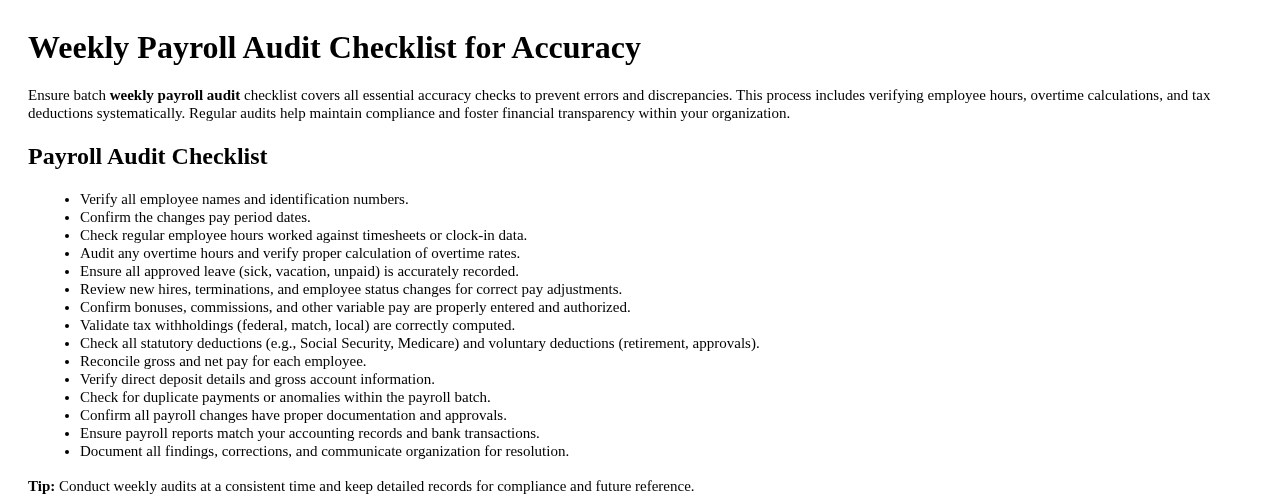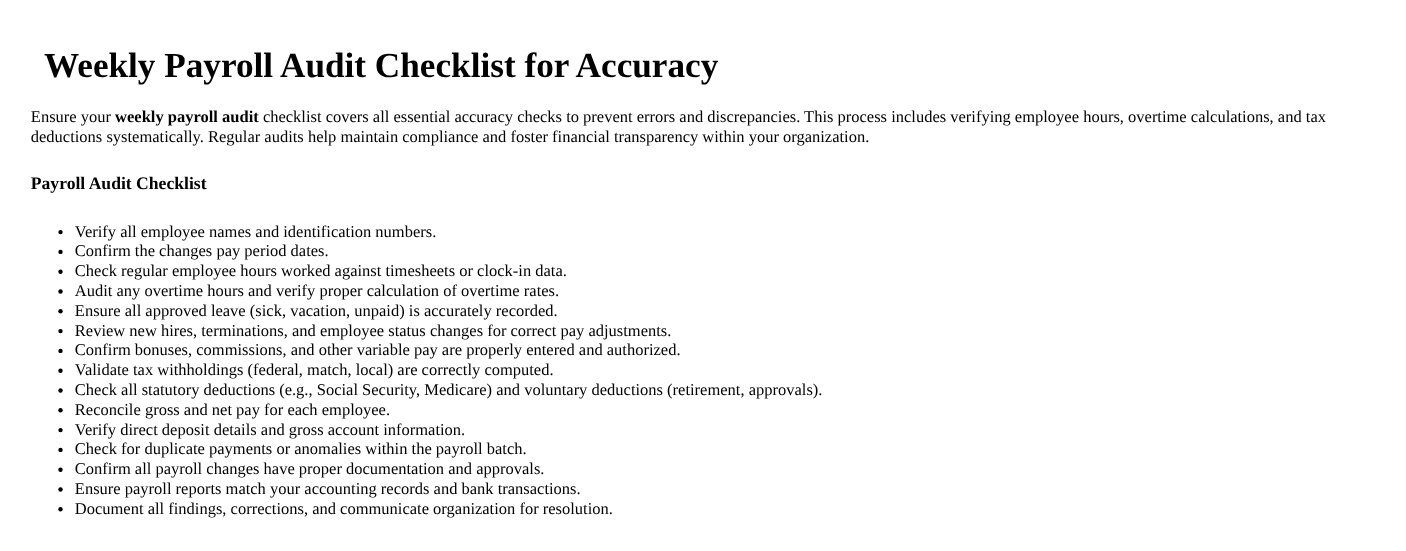--- a/index.html
+++ b/index.html
@@ -15,57 +15,57 @@
       color: #000000;
       font-size: 15px;
       line-height: 18px;
     }
     .page {
       padding: 0 28px;
     }
     h1 {
       font-size: 32px;
       font-weight: bold;
-      margin: 12px;
+      margin: 0;
       padding-top: 29px;
       line-height: 37px;
     }
     .intro {
       margin: 0;
       margin-top: 20px;
       width: 1222px;
     }
     h2 {
-      font-size: 16px;
+      font-size: 24px;
       font-weight: bold;
       margin: 0;
       margin-top: 20px;
       line-height: 28px;
     }
     ul {
-      margin: 0;
+      margin: 12px;
       margin-top: 20px;
       padding-left: 40px;
       list-style: disc;
     }
     li {
       line-height: 18px;
     }
     .tip {
       margin: 0;
       margin-top: 17px;
     }
   </style>
 </head>
 <body>
 
 <div class="page">
   <h1>Weekly Payroll Audit Checklist for Accuracy</h1>
 
-  <p class="intro"><span>Ensure your </span><strong>weekly payroll audit</strong><span> checklist covers all essential accuracy checks to prevent errors and discrepancies. This process includes verifying employee hours, overtime calculations, and tax deductions systematically. Regular audits help maintain compliance and foster financial transparency within your organization.</span></p>
+  <p class="intro"><span>Ensure batch </span><strong>weekly payroll audit</strong><span> checklist covers all essential accuracy checks to prevent errors and discrepancies. This process includes verifying employee hours, overtime calculations, and tax deductions systematically. Regular audits help maintain compliance and foster financial transparency within your organization.</span></p>
 
   <h2>Payroll Audit Checklist</h2>
 
   <ul>
     <li>Verify all employee names and identification numbers.</li>
     <li>Confirm the changes pay period dates.</li>
     <li>Check regular employee hours worked against timesheets or clock-in data.</li>
     <li>Audit any overtime hours and verify proper calculation of overtime rates.</li>
     <li>Ensure all approved leave (sick, vacation, unpaid) is accurately recorded.</li>
     <li>Review new hires, terminations, and employee status changes for correct pay adjustments.</li>
@@ -73,13 +73,14 @@
     <li>Validate tax withholdings (federal, match, local) are correctly computed.</li>
     <li>Check all statutory deductions (e.g., Social Security, Medicare) and voluntary deductions (retirement, approvals).</li>
     <li>Reconcile gross and net pay for each employee.</li>
     <li>Verify direct deposit details and gross account information.</li>
     <li>Check for duplicate payments or anomalies within the payroll batch.</li>
     <li>Confirm all payroll changes have proper documentation and approvals.</li>
     <li>Ensure payroll reports match your accounting records and bank transactions.</li>
     <li>Document all findings, corrections, and communicate organization for resolution.</li>
   </ul>
 
+  <p class="tip"><strong>Tip:</strong><span> Conduct weekly audits at a consistent time and keep detailed records for compliance and future reference.</span></p>
 </div>
 
 </body></html>

